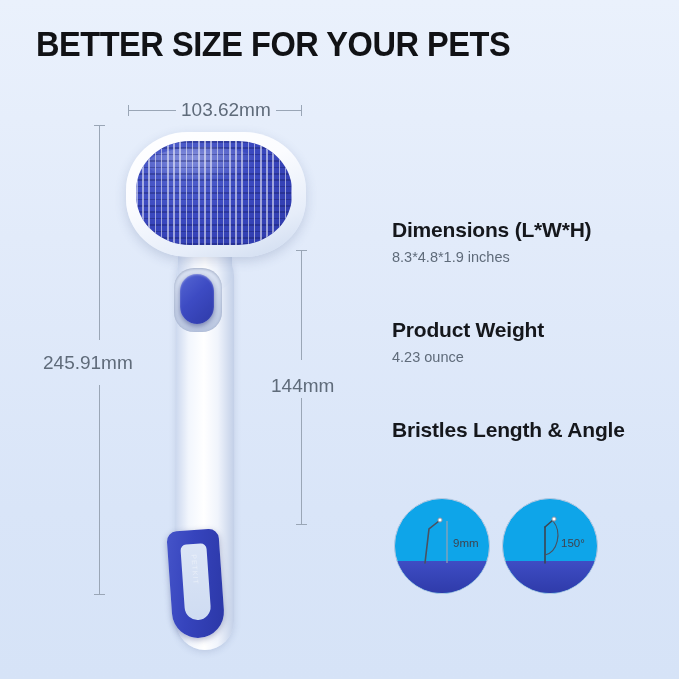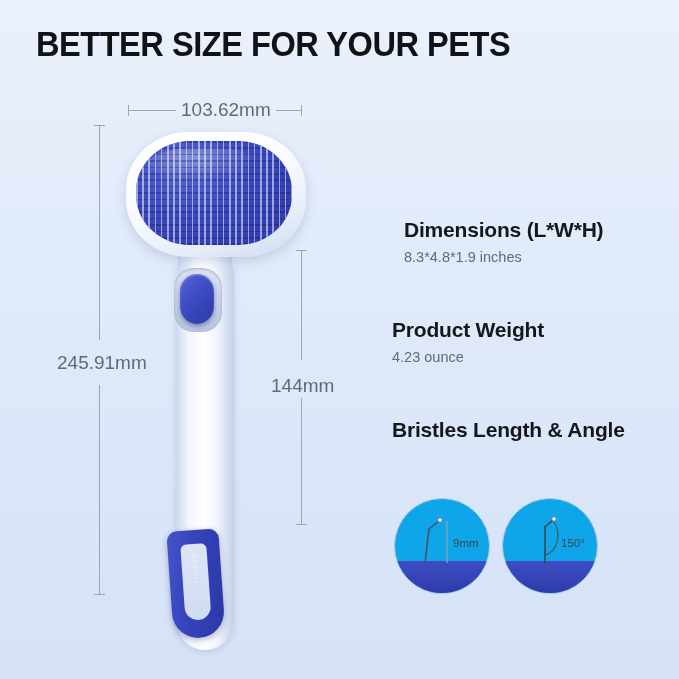--- a/index.html
+++ b/index.html
@@ -44,21 +44,21 @@
   #hcap-left  { left:128px; top:105px; width:1px; height:11px; }
   #hcap-right { left:301px; top:105px; width:1px; height:11px; }
   #hlabel     { left:176px; top:101px; background:linear-gradient(180deg,#e7eefb,#e7eefb);
                 padding:0 5px; line-height:18px; }
 
   
   #vline-a   { left:99px; top:125px; height:215px; }
   #vline-b   { left:99px; top:385px; height:210px; }
   #vcap-top  { left:94px; top:125px; }
   #vcap-bot  { left:94px; top:594px; }
-  #vlabel    { left:57px; top:352px; }
+  #vlabel    { left:43px; top:352px; }
 
   
   #rline-a   { left:301px; top:250px; height:110px; }
   #rline-b   { left:301px; top:398px; height:127px; }
   #rcap-top  { left:296px; top:250px; }
   #rcap-bot  { left:296px; top:524px; }
   #rlabel    { left:271px; top:375px; }
 
   
   #product { position:absolute; left:118px; top:122px; width:200px; height:480px; }
@@ -162,21 +162,21 @@
     transform:rotate(90deg);
   }
 
   
   .spec { position:absolute; left:392px; }
   .spec-title {
     font-size:21px; font-weight:700; color:#15171c; letter-spacing:-0.2px;
     white-space:nowrap;
   }
   .spec-value { font-size:14.5px; color:#5f6b7a; margin-top:7px; }
-  #spec-0 { top:218px;margin-left:12px; }
+  #spec-0 { top:218px; }
   #spec-1 { top:318px; }
   #spec-2 { top:418px; }
 
   
   .circle {
     position:absolute;
     top:498px;
     width:96px; height:96px;
     border-radius:50%;
     background:#0ea5e9;

